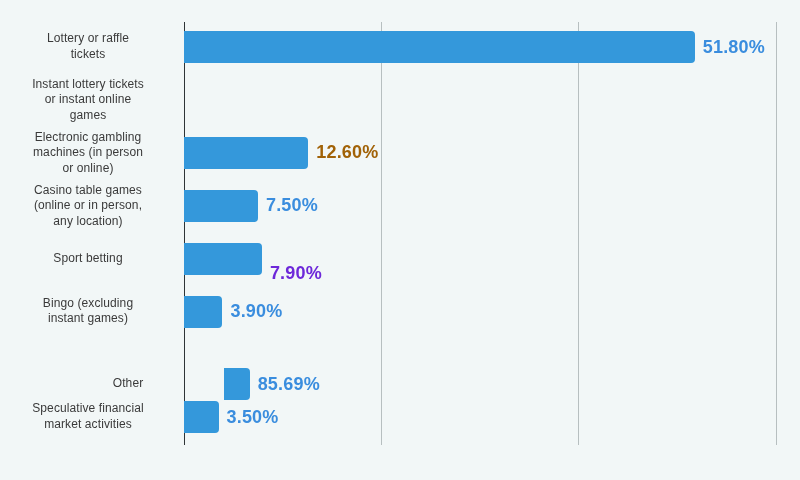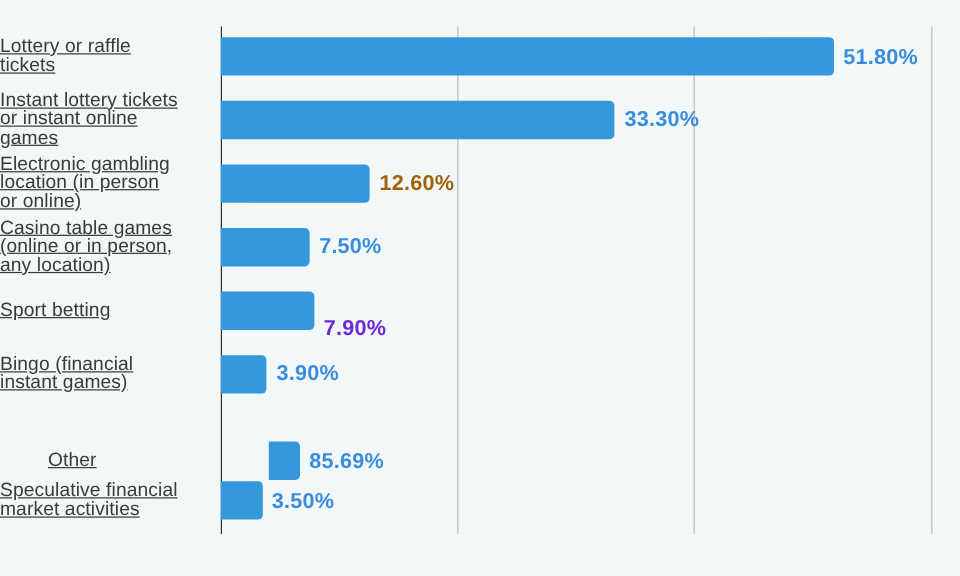--- a/index.html
+++ b/index.html
@@ -50,27 +50,26 @@
     width: 800px;
     height: 50px;
   }
 
   .cat-label {
     position: absolute;
     left: 0;
     width: 176px;
     top: 50%;
     transform: translateY(-50%);
-    text-align: left;
-    font-size: 16px;
+    text-align: center;
+    font-size: 12px;
     line-height: 15.6px;
     color: #3a3a3a;
     white-space: pre-line;
     letter-spacing: 0.1px;
-    text-decoration: underline;
   }
 
   .bar-wrap {
     position: absolute;
     left: 184px;
     top: 9px;
     height: 32px;
     display: flex;
     align-items: center;
   }
@@ -110,28 +109,24 @@
 tickets</div>
           <div class="bar-wrap">
             <div class="bar" style="width: 510.748px; background: rgb(52, 152, 219);"></div>
             <div class="bar-value" style="color: rgb(58, 141, 222);">51.80%</div>
           </div>
         </div>
         <div class="bar-row" style="top: 74.9px;">
           <div class="cat-label">Instant lottery tickets
 or instant online
 games</div>
-          <div class="bar-wrap">
-            <div class="bar" style="width: 328.338px; background: rgb(52, 152, 219);"></div>
-            <div class="bar-value" style="color: rgb(58, 141, 222);">33.30%</div>
-          </div>
         </div>
         <div class="bar-row" style="top: 127.8px;">
           <div class="cat-label">Electronic gambling
-location (in person
+machines (in person
 or online)</div>
           <div class="bar-wrap">
             <div class="bar" style="width: 124.236px; background: rgb(52, 152, 219);"></div>
             <div class="bar-value" style="color: #a16207;">12.60%</div>
           </div>
         </div>
         <div class="bar-row" style="top: 180.7px;">
           <div class="cat-label">Casino table games
 (online or in person,
 any location)</div>
@@ -141,21 +136,21 @@
           </div>
         </div>
         <div class="bar-row" style="top: 233.6px;">
           <div class="cat-label">Sport betting</div>
           <div class="bar-wrap">
             <div class="bar" style="width: 77.894px; background: rgb(52, 152, 219);"></div>
             <div class="bar-value" style="color: #6d28d9; margin-top: 29px;">7.90%</div>
           </div>
         </div>
         <div class="bar-row" style="top: 286.5px;">
-          <div class="cat-label">Bingo (financial
+          <div class="cat-label">Bingo (excluding
 instant games)</div>
           <div class="bar-wrap">
             <div class="bar" style="width: 38.454px; background: rgb(52, 152, 219);"></div>
             <div class="bar-value" style="color: rgb(58, 141, 222);">3.90%</div>
           </div>
         </div>
         <div class="bar-row" style="top: 359px; margin-left: 40px;">
           <div class="cat-label">Other</div>
           <div class="bar-wrap">
             <div class="bar" style="width: 25.636px; background: rgb(52, 152, 219);"></div>

